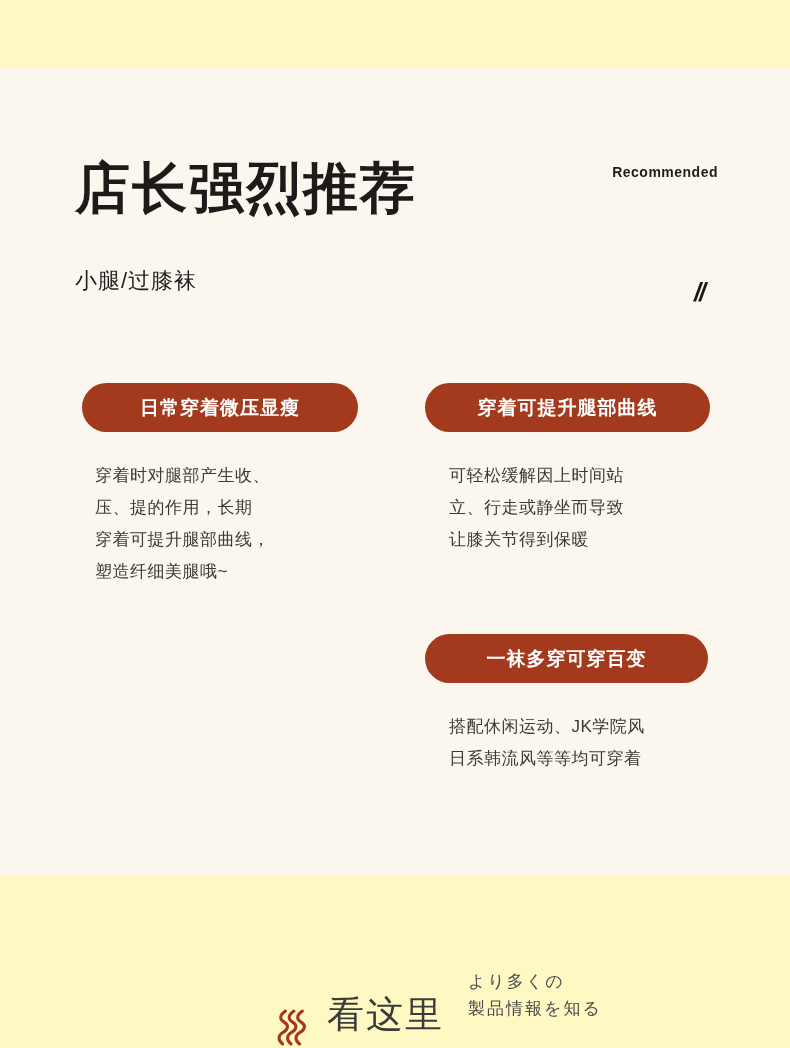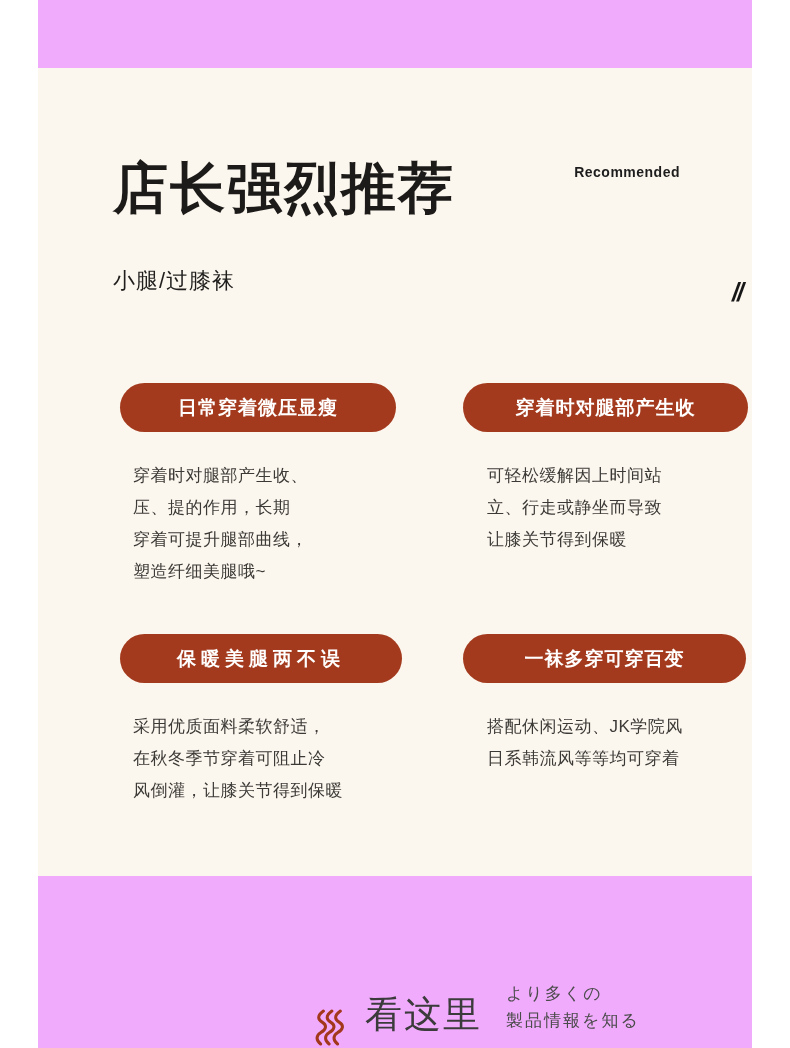--- a/index.html
+++ b/index.html
@@ -1,23 +1,23 @@
 <!DOCTYPE html>
 <html><head>
 <meta charset="utf-8">
 <style>
   * { margin: 0; padding: 0; box-sizing: border-box; }
   html, body { background: #ffffff; }
   body { font-family: "Liberation Sans", sans-serif; }
 
   .page {
     position: relative;
-    width: 714px;
+    width: 790px;
     height: 1048px;
-    background: #f0abfc;
+    background: #fef9c3;
     overflow: hidden;
     margin: 0 auto;
   }
 
   .panel {
     position: absolute;
     left: 0; top: 68px;
     width: 790px; height: 808px;
     background: #FCF7EE;
   }
@@ -107,21 +107,20 @@
   .footer-line2 { left: 327px; top: 990px; }
 
   .jp-caption {
     position: absolute;
     left: 468px; top: 968px;
     font-size: 17px;
     line-height: 27px;
     letter-spacing: 2px;
     color: #4B4B4B;
     white-space: pre-line;
-    margin-top: 12px;
   }
 
   .steam-icon {
     position: absolute;
     left: 276px; top: 1008px;
     width: 32px; height: 40px;
   }
 </style>
 </head>
 <body>
@@ -140,32 +139,26 @@
 
   <div class="feature f1">
     <div class="pill">日常穿着微压显瘦</div>
     <div class="feature-body">穿着时对腿部产生收、
 压、提的作用，长期
 穿着可提升腿部曲线，
 塑造纤细美腿哦~</div>
   </div>
 
   <div class="feature f2">
-    <div class="pill">穿着时对腿部产生收</div>
+    <div class="pill">穿着可提升腿部曲线</div>
     <div class="feature-body">可轻松缓解因上时间站
 立、行走或静坐而导致
 让膝关节得到保暖</div>
   </div>
 
-  <div class="feature f3">
-    <div class="pill">保暖美腿两不误</div>
-    <div class="feature-body">采用优质面料柔软舒适，
-在秋冬季节穿着可阻止冷
-风倒灌，让膝关节得到保暖</div>
-  </div>
 
   <div class="feature f4">
     <div class="pill">一袜多穿可穿百变</div>
     <div class="feature-body">搭配休闲运动、JK学院风
 日系韩流风等等均可穿着</div>
   </div>
 
 
   <div class="footer-line2">看这里</div>
 

